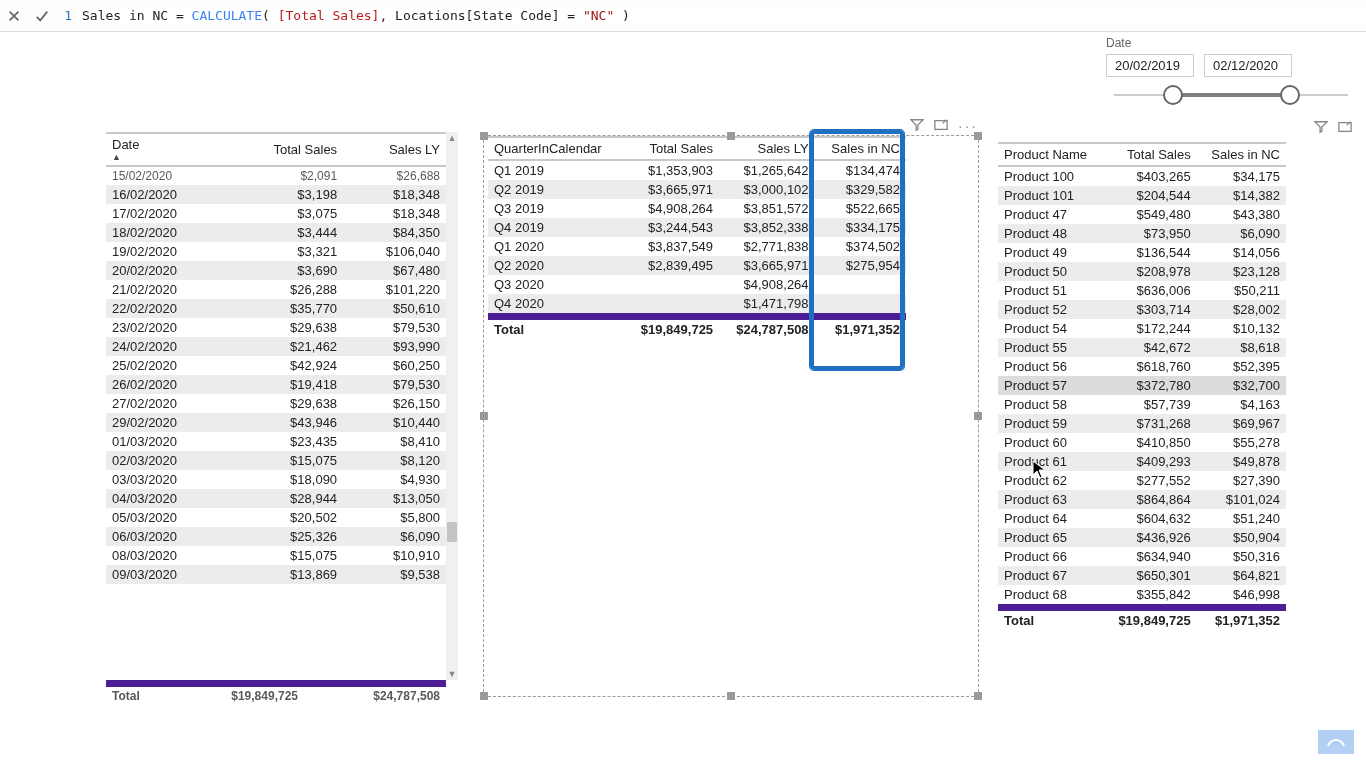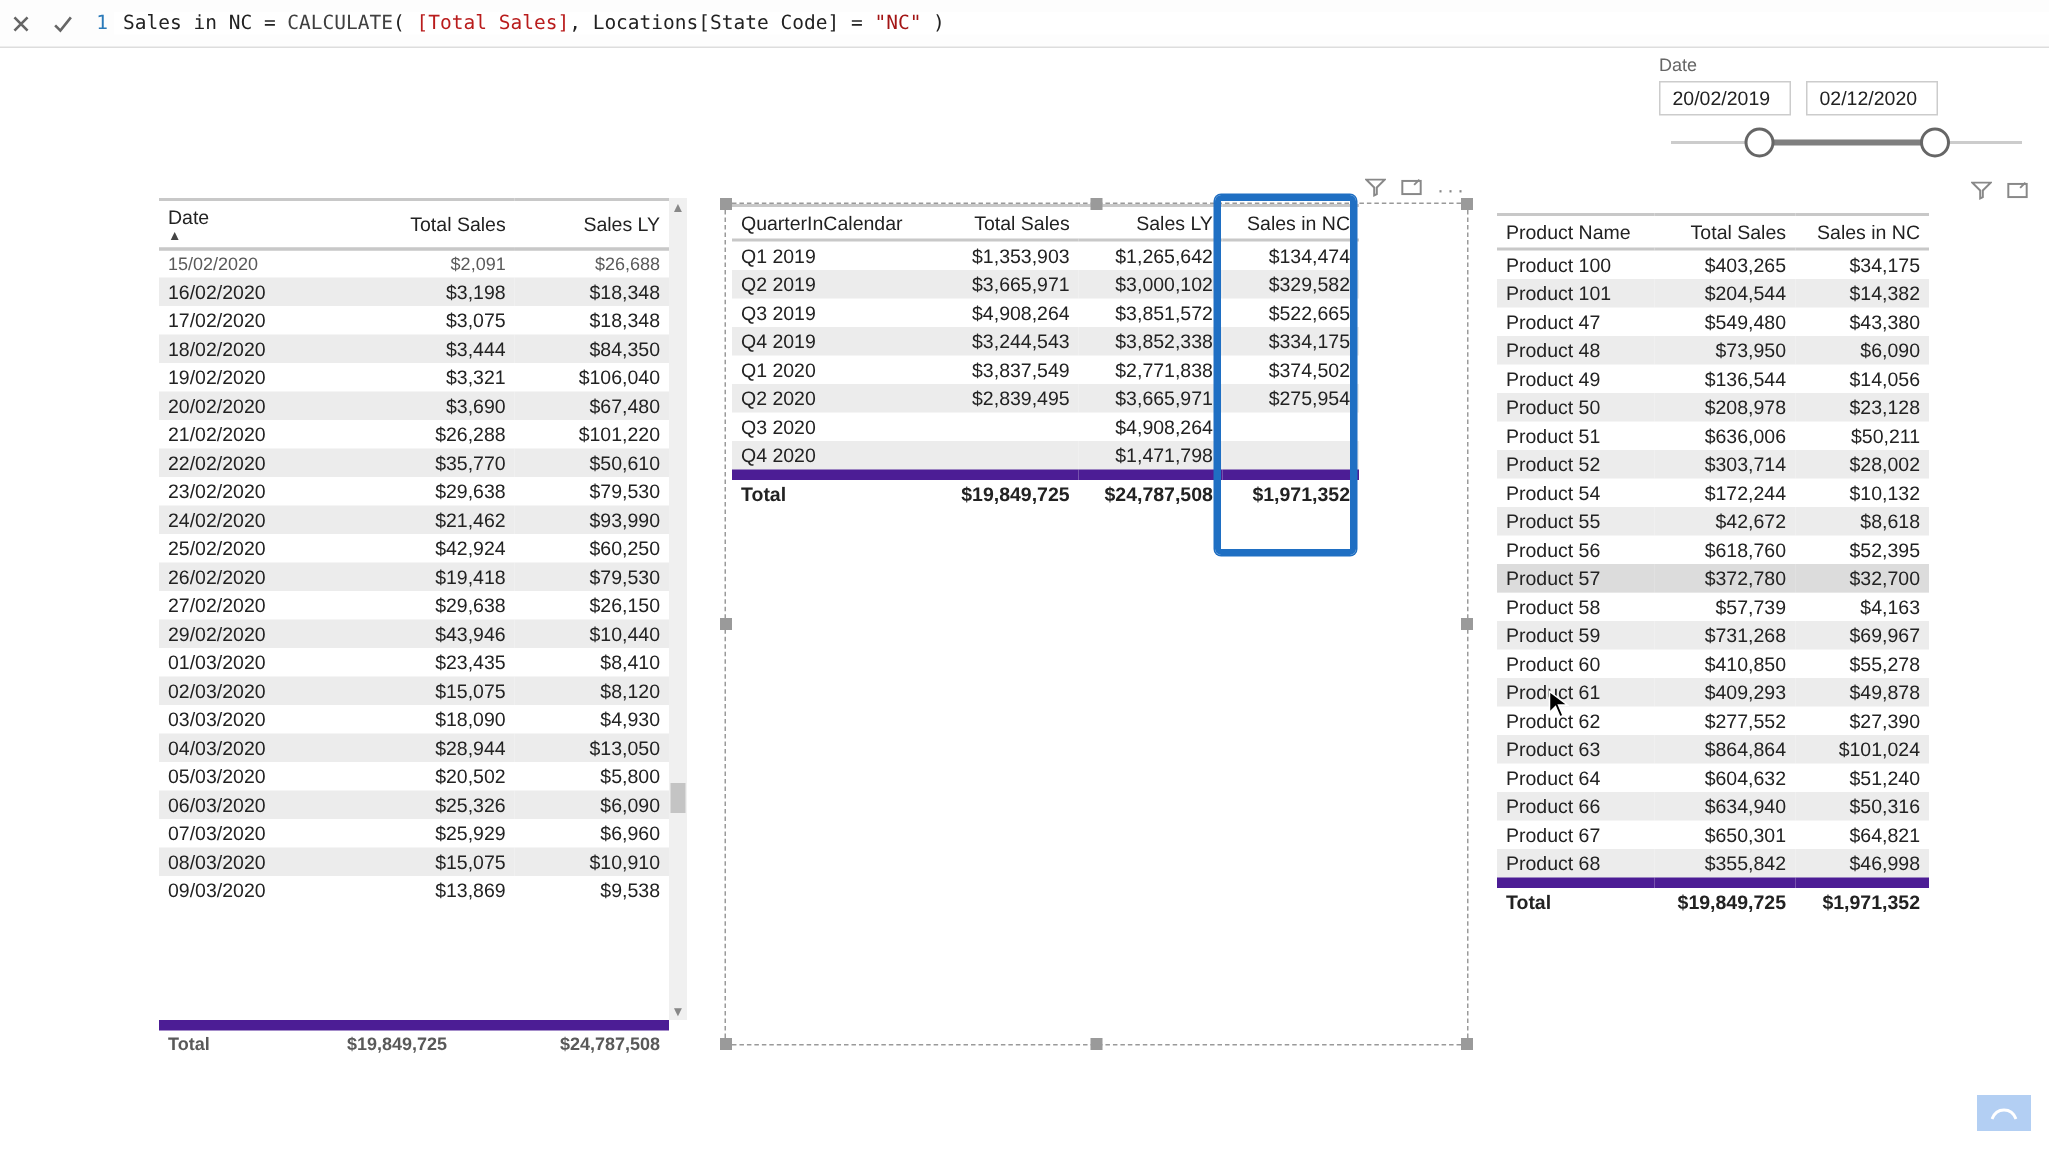--- a/index.html
+++ b/index.html
@@ -46,21 +46,21 @@
     flex: 1;
     border: none;
     outline: none;
     font-family: Consolas, monospace;
     font-size: 13px;
     padding: 0 6px;
     background: #fff;
     color: #222;
     white-space: pre;
   }
-  .fb-input .fn { color: #404040; }
+  .fb-input .fn { color: #3b82f6; }
   .fb-input .str { color: #a31515; }
   .fb-input .ref { color: #b91c1c; }
 
   
   .canvas {
     position: absolute;
     top: 32px;
     left: 0;
     right: 0;
     bottom: 0;
@@ -360,25 +360,20 @@
             </tr>
             <tr>
               <td>05/03/2020</td>
               <td class="num">$20,502</td>
               <td class="num">$5,800</td>
             </tr>
             <tr>
               <td>06/03/2020</td>
               <td class="num">$25,326</td>
               <td class="num">$6,090</td>
-            </tr>
-            <tr>
-              <td>07/03/2020</td>
-              <td class="num">$25,929</td>
-              <td class="num">$6,960</td>
             </tr>
             <tr>
               <td>08/03/2020</td>
               <td class="num">$15,075</td>
               <td class="num">$10,910</td>
             </tr>
             <tr>
               <td>09/03/2020</td>
               <td class="num">$13,869</td>
               <td class="num">$9,538</td>
@@ -591,20 +586,25 @@
             <td>Product 63</td>
             <td class="num">$864,864</td>
             <td class="num">$101,024</td>
           </tr>
           <tr>
             <td>Product 64</td>
             <td class="num">$604,632</td>
             <td class="num">$51,240</td>
           </tr>
           <tr>
+            <td>Product 65</td>
+            <td class="num">$436,926</td>
+            <td class="num">$50,904</td>
+          </tr>
+          <tr>
             <td>Product 66</td>
             <td class="num">$634,940</td>
             <td class="num">$50,316</td>
           </tr>
           <tr>
             <td>Product 67</td>
             <td class="num">$650,301</td>
             <td class="num">$64,821</td>
           </tr>
           <tr>

